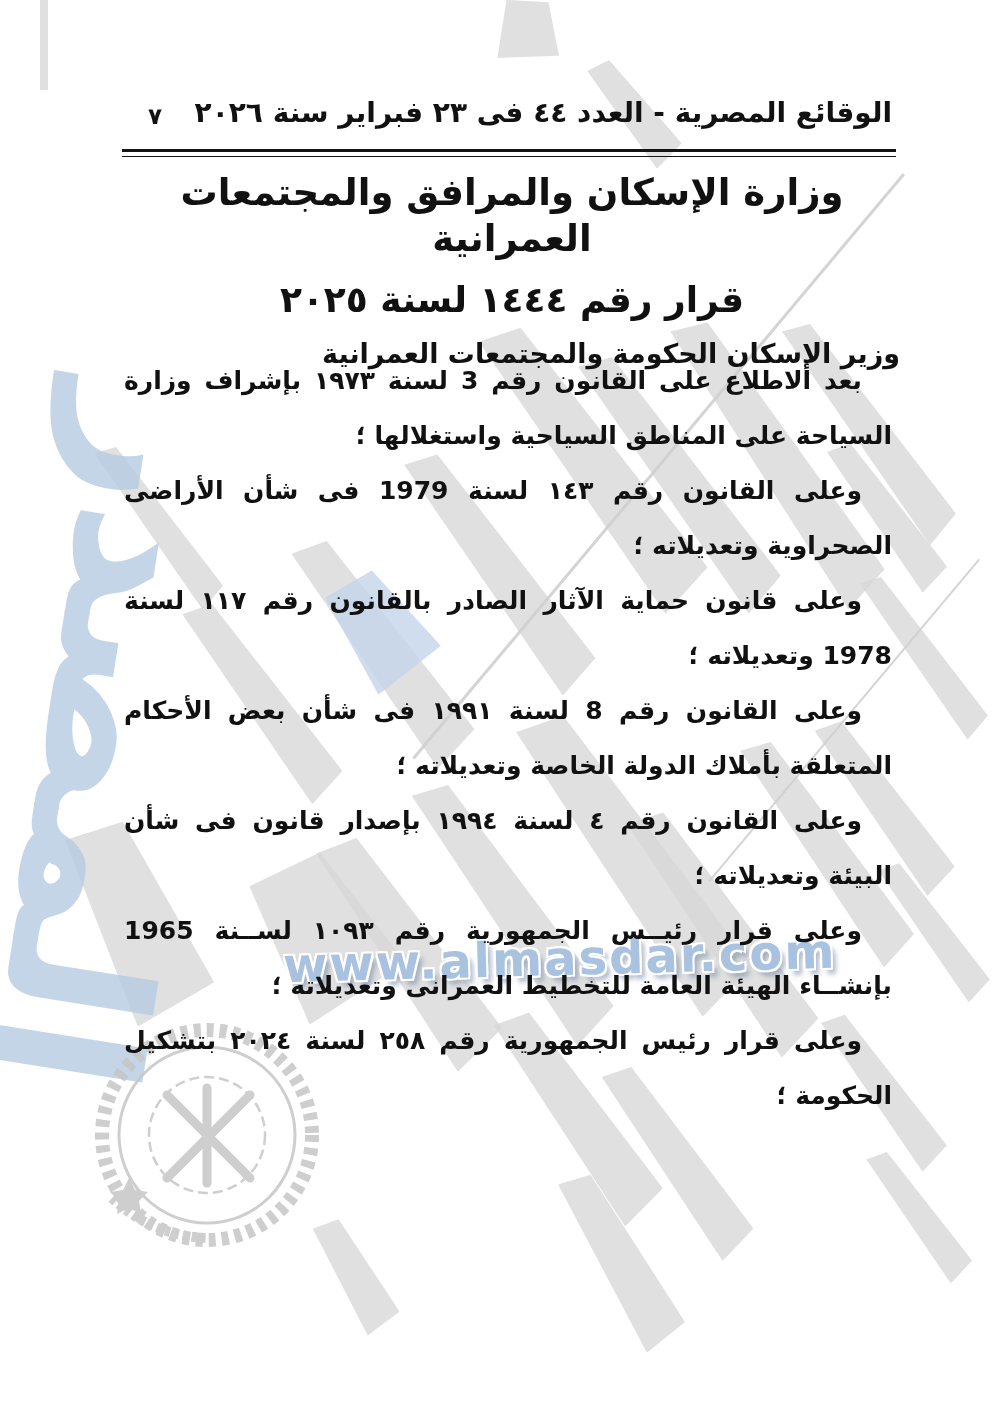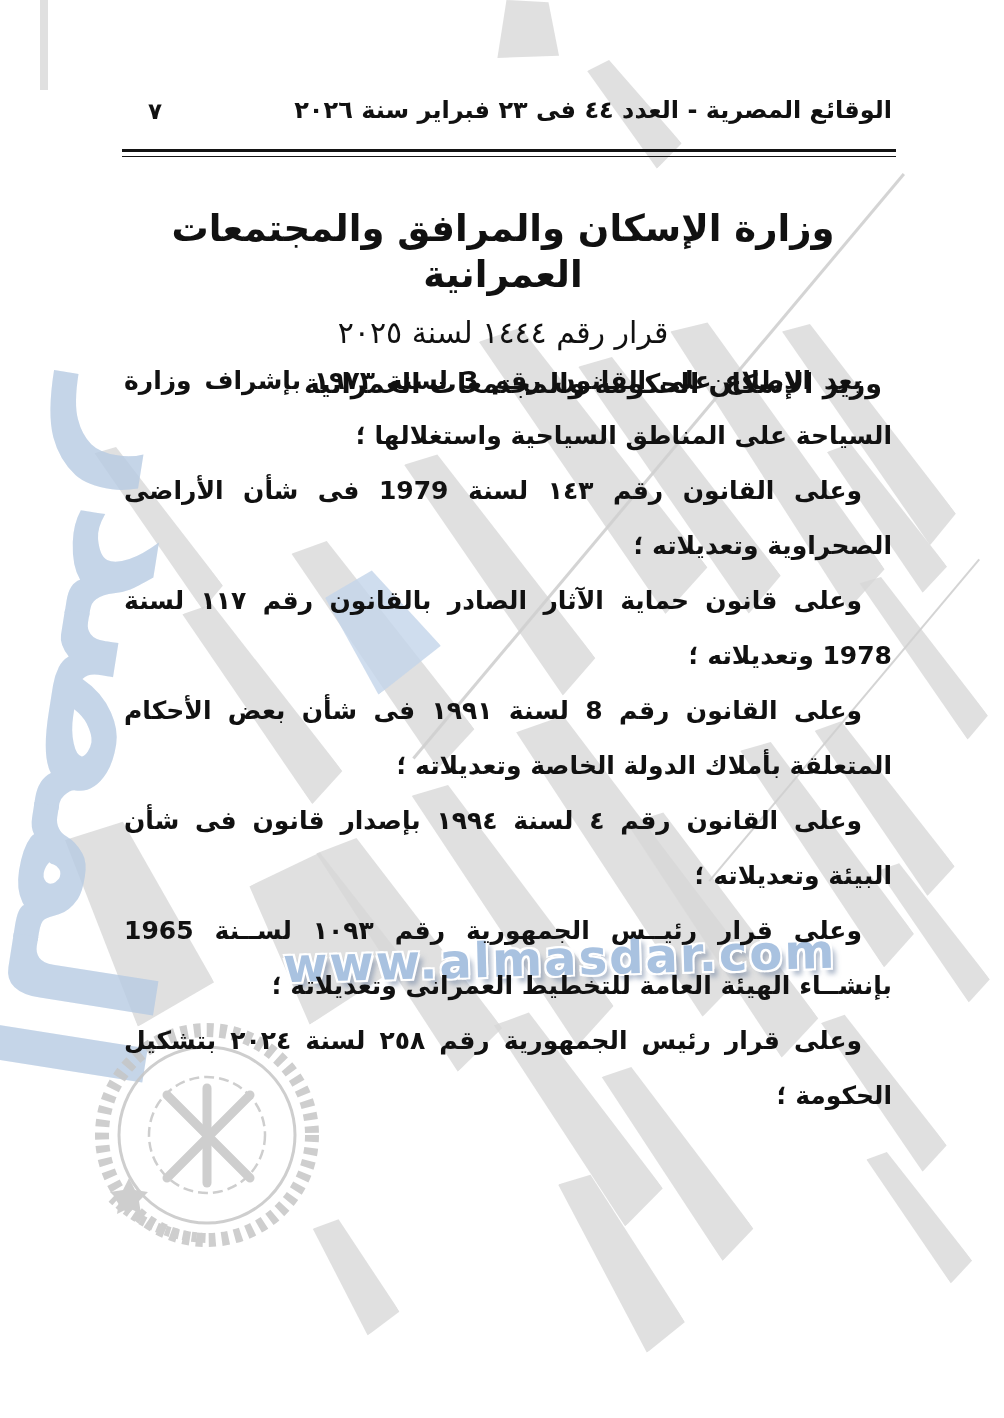--- a/index.html
+++ b/index.html
@@ -29,29 +29,29 @@
   .bw{position:absolute;background:#c3d4ea;opacity:.8;
       clip-path:polygon(25% 0,85% 4%,100% 96%,12% 100%);}
   .seal{position:absolute;left:82px;top:1018px;opacity:.85;}
   
   .content{position:absolute;inset:0;z-index:2;}
   .header-row{
     position:absolute;top:96px;right:112px;left:126px;
     display:flex;justify-content:space-between;align-items:flex-end;
     font-weight:bold;
   }
-  .header-text{font-size:24px;white-space:nowrap;}
+  .header-text{font-size:28px;white-space:nowrap;}
   .page-number{font-size:23px;padding-left:22px;}
   .rule{
     position:absolute;top:149px;right:108px;left:122px;height:4px;
     border-top:3px solid #141414;border-bottom:1px solid #141414;
   }
-  .titles{position:absolute;top:170px;right:122px;left:124px;text-align:center;margin-top:36px;}
+  .titles{position:absolute;top:170px;right:104px;left:124px;text-align:center;}
   .t1{font-size:37px;font-weight:bold;line-height:1.25;margin:0;}
-  .t2{font-size:30px;font-weight:normal;margin:16px 0 0 0;}
+  .t2{font-size:36px;font-weight:bold;margin:16px 0 0 0;}
   .t3{font-size:27px;font-weight:bold;margin:18px 0 0 0;text-align:right;}
   .body-text{
     position:absolute;top:353px;right:112px;left:124px;
     font-size:25px;font-weight:bold;line-height:2.2;
   }
   .body-text p{margin:0;text-align:justify;text-indent:30px;}
 </style>
 </head>
 <body>
 

